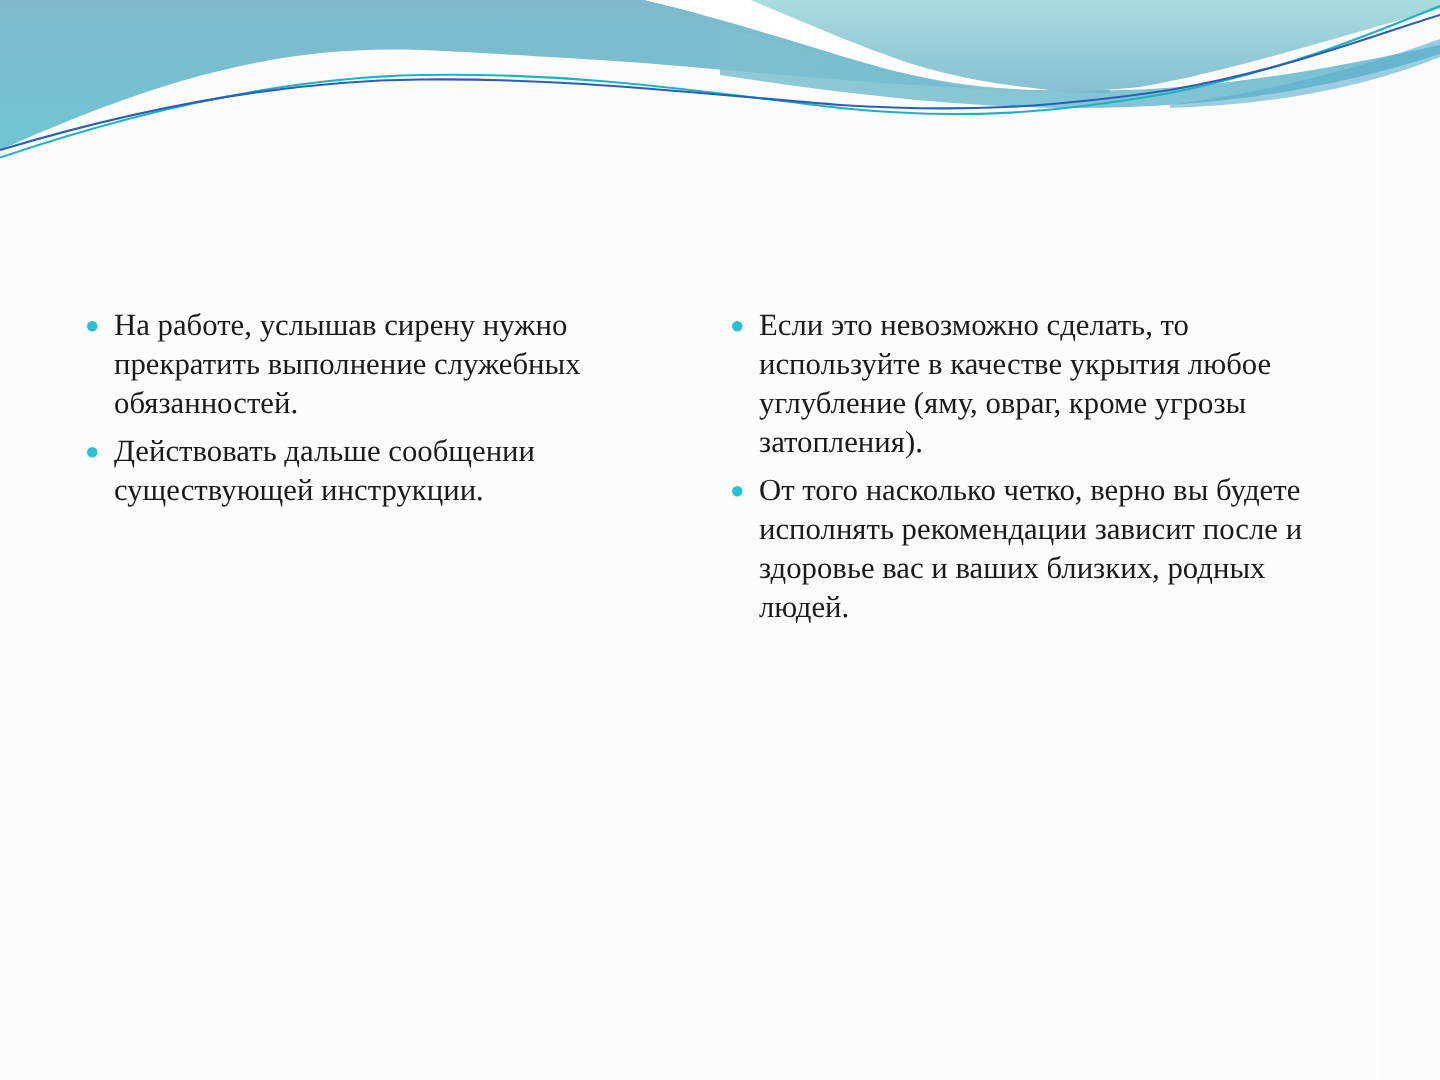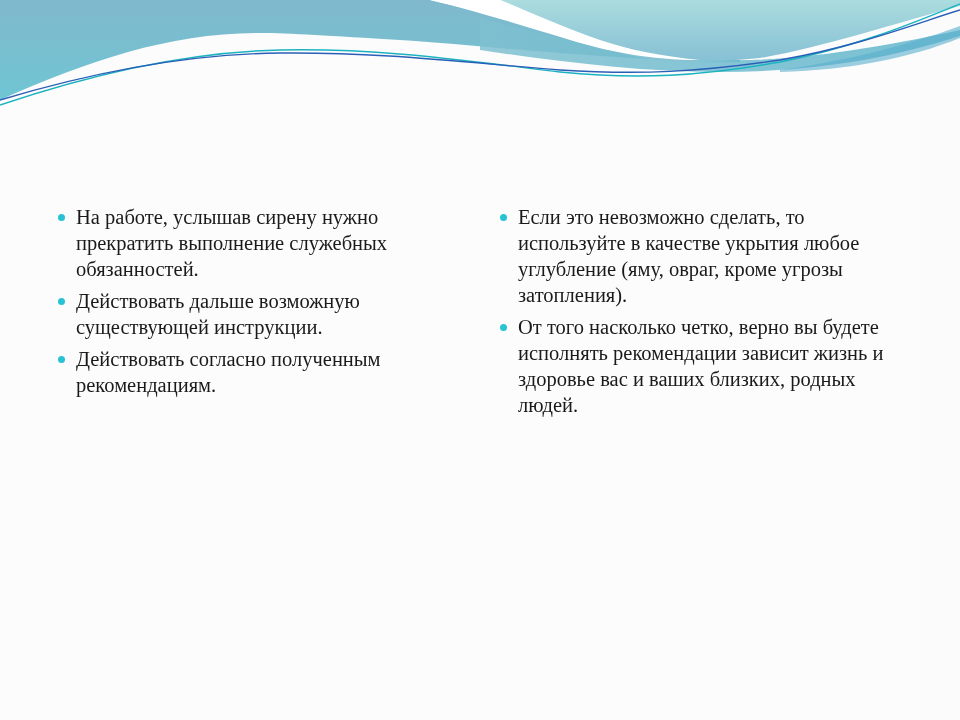--- a/index.html
+++ b/index.html
@@ -25,21 +25,21 @@
       position: absolute;
       left: 0; top: 0;
       width: 960px; height: 120px;
     }
     .column {
       position: absolute;
       top: 204px;
       width: 390px;
     }
     .column.left { left: 58px; }
-    .column.right { left: 500px; width: 405px; }
+    .column.right { left: 488px; width: 405px; }
     ul.bullets {
       list-style: none;
       margin: 0;
       padding: 0;
     }
     ul.bullets li {
       position: relative;
       padding-left: 18px;
       font-size: 20.5px;
       line-height: 26px;
@@ -97,35 +97,31 @@
   </svg>
 
   <div class="column left">
     <ul class="bullets">
       <li>
         <span class="bullet-dot"></span>
         <span>На работе, услышав сирену нужно прекратить выполнение служебных обязанностей.</span>
       </li>
       <li>
         <span class="bullet-dot"></span>
-        <span>Действовать дальше возможную существующей инструкции.</span>
-      </li>
-      <li>
-        <span class="bullet-dot"></span>
-        <span>Действовать согласно полученным рекомендациям.</span>
+        <span>Действовать дальше сообщении существующей инструкции.</span>
       </li>
     </ul>
   </div>
 
   <div class="column right">
     <ul class="bullets">
       <li>
         <span class="bullet-dot"></span>
         <span>Если это невозможно сделать, то используйте в качестве укрытия любое углубление (яму, овраг, кроме угрозы затопления).</span>
       </li>
       <li>
         <span class="bullet-dot"></span>
-        <span>От того насколько четко, верно вы будете исполнять рекомендации зависит жизнь и здоровье вас и ваших близких, родных людей.</span>
+        <span>От того насколько четко, верно вы будете исполнять рекомендации зависит после и здоровье вас и ваших близких, родных людей.</span>
       </li>
     </ul>
   </div>
 
 </div>
 
 </body></html>

